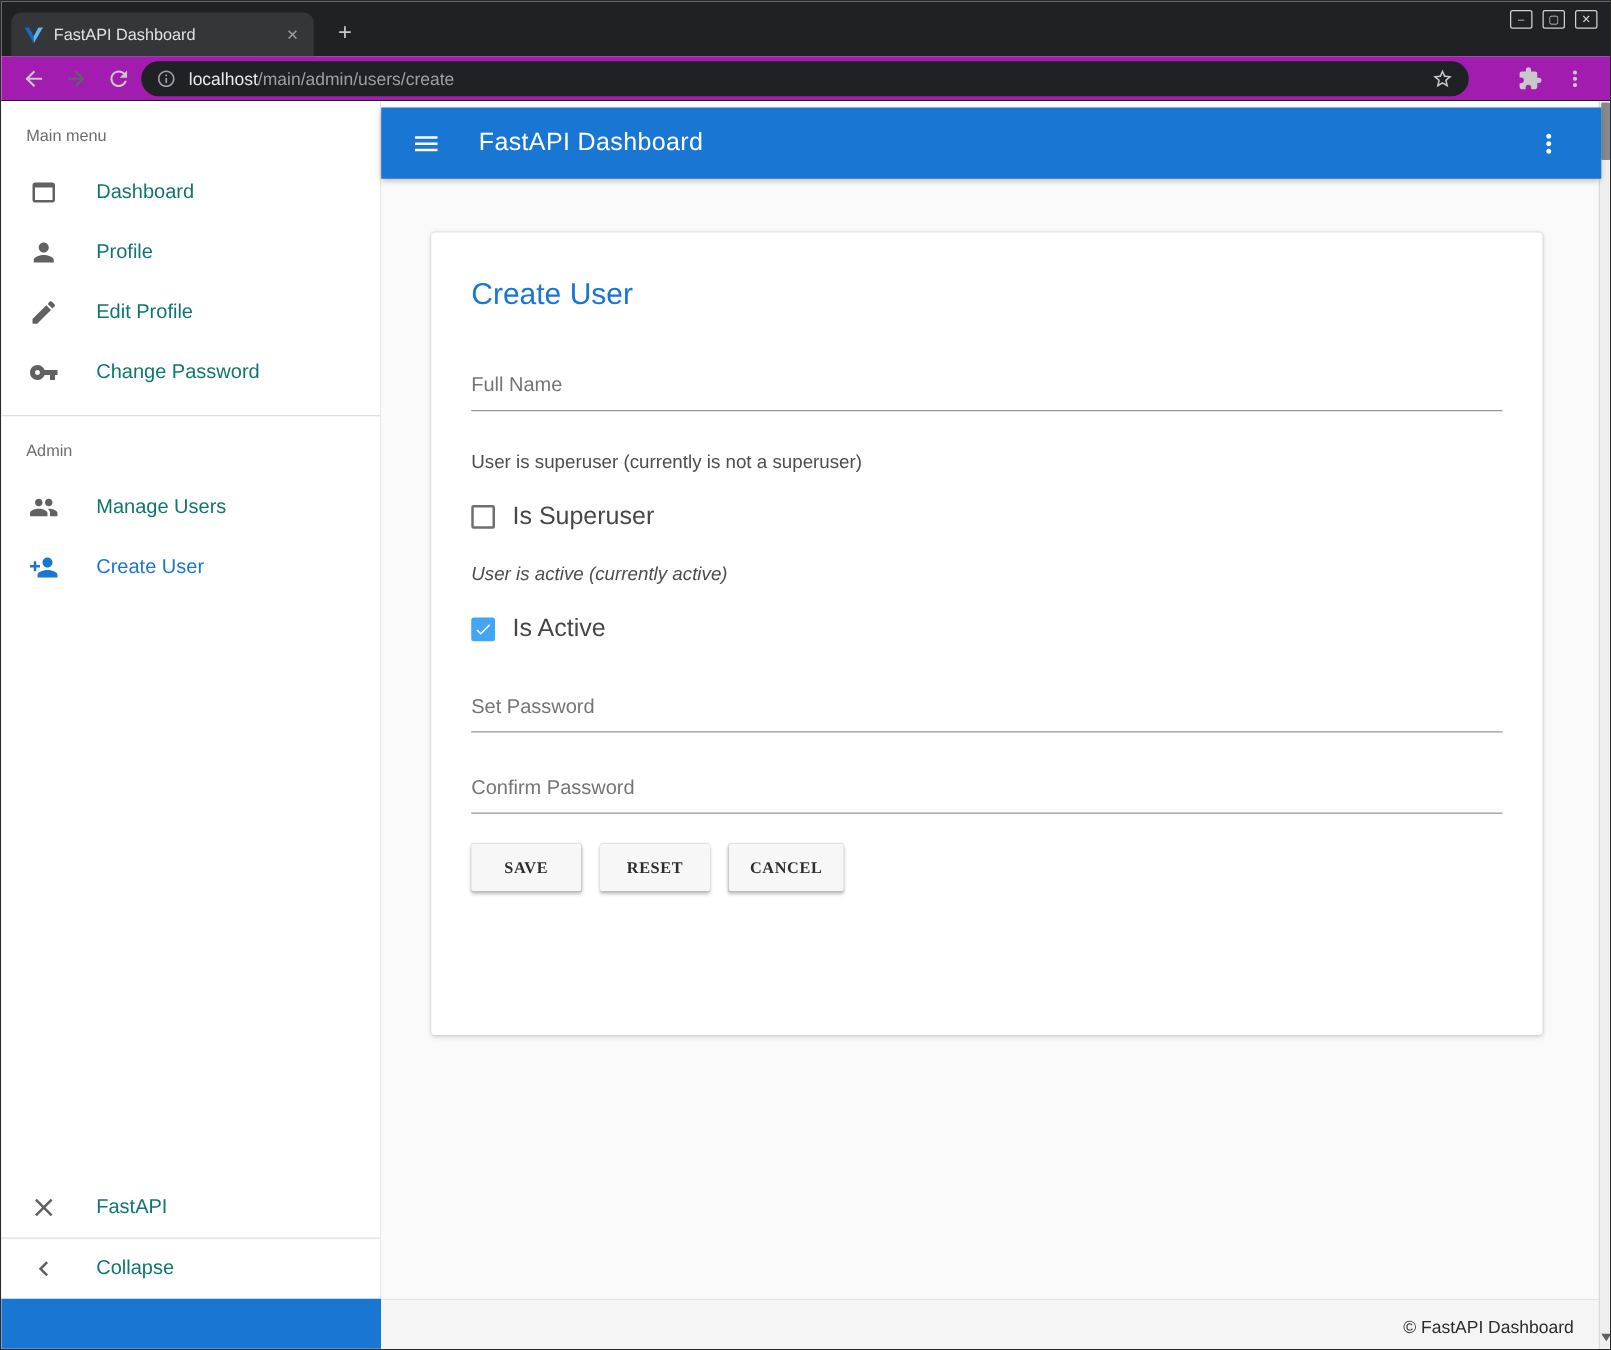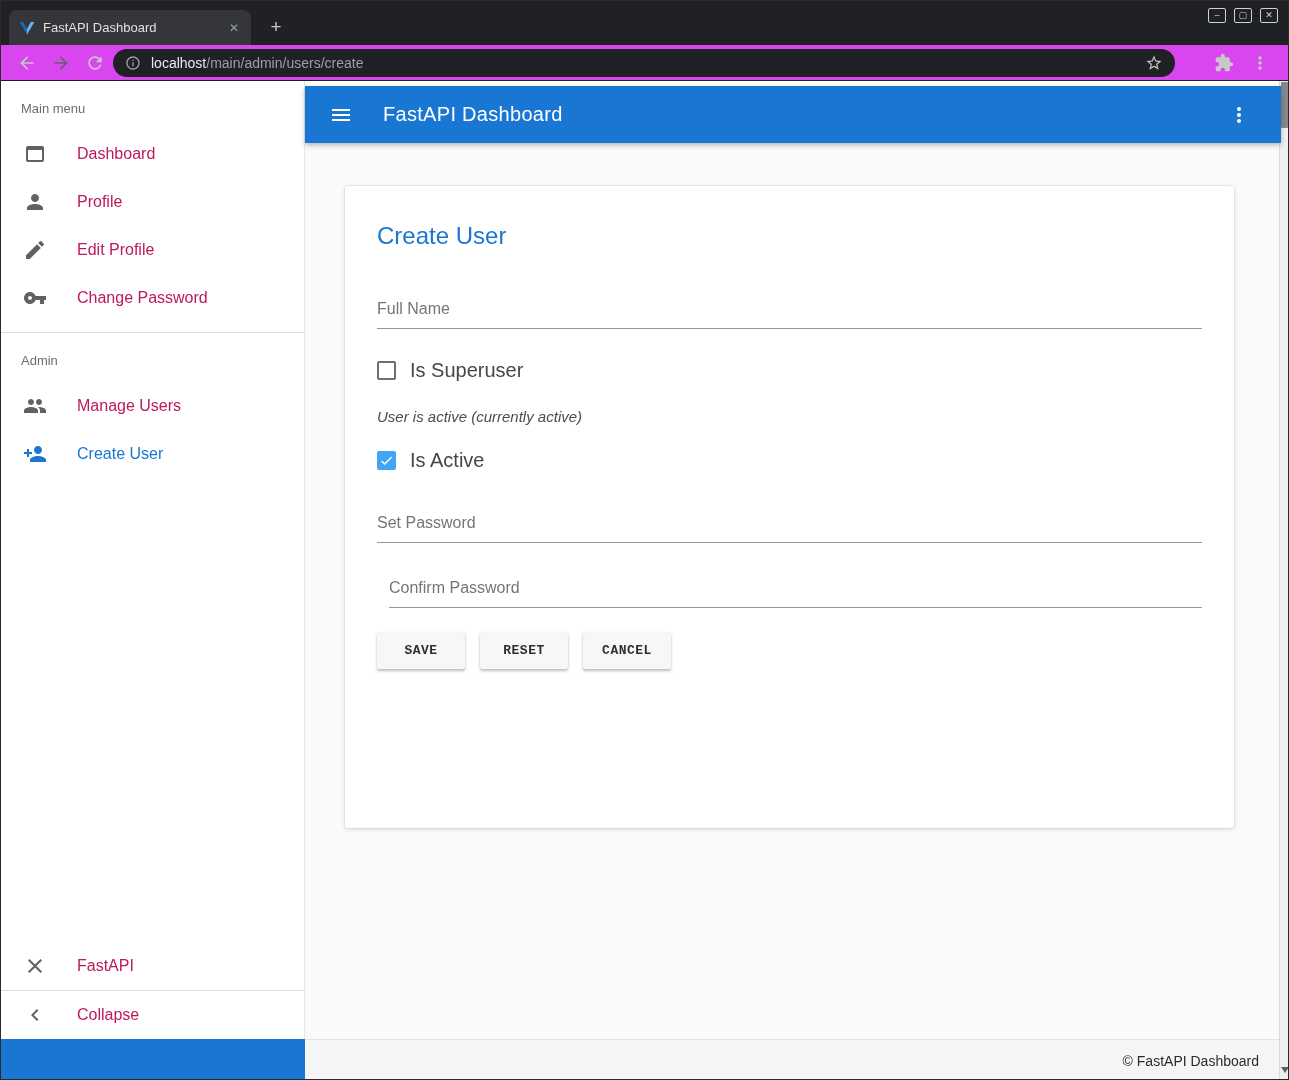--- a/index.html
+++ b/index.html
@@ -13,41 +13,41 @@
 
   
   .titlebar { position:absolute; left:0; top:0; width:100%; height:44px; background:#202124; }
   .tab { position:absolute; left:8px; top:9px; width:242px; height:35px; background:#35363a; border-radius:8px 8px 0 0; display:flex; align-items:center; padding:0 8px 0 10px; }
   .tab-title { flex:1; color:#dfe1e5; font-size:13px; margin-left:8px; white-space:nowrap; overflow:hidden; }
   .tab-close { color:#9aa0a6; font-size:12px; width:18px; height:18px; display:flex; align-items:center; justify-content:center; border-radius:50%; cursor:pointer; }
   .newtab { position:absolute; left:262px; top:13px; width:26px; height:26px; color:#c6c9c7; font-size:19px; display:flex; align-items:center; justify-content:center; border-radius:50%; cursor:pointer; }
   .win-controls { position:absolute; right:10px; top:7px; display:flex; gap:8px; }
   .win-btn { width:18px; height:15px; border:1px solid #cfd2d4; border-radius:2px; color:#cfd2d4; font-size:9px; line-height:13px; text-align:center; cursor:pointer; background:transparent; }
 
-  .toolbar { position:absolute; left:0; top:44px; width:100%; height:36px; background:#d946ef; border-bottom:1px solid #1c1d1f; }
+  .toolbar { position:absolute; left:0; top:44px; width:100%; height:36px; background:#a21caf; border-bottom:1px solid #1c1d1f; }
   .nav-icon { position:absolute; top:8px; width:20px; height:20px; cursor:pointer; }
   .nav-icon svg { width:20px; height:20px; display:block; }
   .omnibox { position:absolute; left:112px; top:4px; width:1062px; height:28px; background:#202124; border-radius:14px; display:flex; align-items:center; padding:0 12px; }
   .omni-info { width:16px; height:16px; margin-right:10px; }
   .omni-info svg { width:16px; height:16px; display:block; }
   .url { font-size:14px; white-space:nowrap; overflow:hidden; flex:1; }
   .url .host { color:#e8eaed; }
   .url .path { color:#9aa0a6; }
   .omni-star { width:18px; height:18px; margin-left:8px; cursor:pointer; }
   .omni-star svg { width:18px; height:18px; display:block; }
   .tb-right { position:absolute; top:8px; width:20px; height:20px; cursor:pointer; }
   .tb-right svg { width:20px; height:20px; display:block; }
 
   
   .page { position:absolute; left:0; top:80px; width:100%; height:1000px; background:#fafafa; }
 
   
   .sidebar { position:absolute; left:0; top:0; width:304px; height:958px; background:#ffffff; border-right:1px solid #e6e6e6; display:flex; flex-direction:column; }
   .section-label { padding:20px 20px 14px 20px; font-size:13px; color:#6d6d6d; }
-  .side-item { height:48px; display:flex; align-items:center; padding-left:22px; cursor:pointer; color:#be185d; }
+  .side-item { height:48px; display:flex; align-items:center; padding-left:22px; cursor:pointer; color:#0f766e; }
   .side-icon { width:24px; height:24px; color:#616161; flex:0 0 24px; }
   .side-icon svg { width:24px; height:24px; display:block; fill:currentColor; }
   .side-label { margin-left:30px; font-size:16px; }
   .side-item.active { color:#1976d2; }
   .side-item.active .side-icon { color:#1976d2; }
   .divider { height:1px; background:#e0e0e0; margin:10px 0 0 0; }
   .divider.tight { margin:0; }
   .side-spacer { flex:1; }
 
   .blue-corner { position:absolute; left:0; top:958px; width:304px; height:42px; background:#1976d2; }
@@ -71,21 +71,21 @@
   .line-input::placeholder { color:#757575; opacity:1; }
   .hint { font-size:15px; color:#4d4d4d; margin:32px 0 24px 0; }
   .check-row { display:flex; align-items:center; margin-bottom:26px; cursor:pointer; }
   .check-row.last { margin-bottom:36px; }
   .cbx { width:19px; height:19px; border:2px solid #6f6f6f; border-radius:2px; display:flex; align-items:center; justify-content:center; background:#fff; }
   .cbx svg { width:15px; height:15px; display:none; }
   .cbx.checked { background:#42a5f5; border-color:#42a5f5; }
   .cbx.checked svg { display:block; }
   .check-label { margin-left:14px; font-size:20px; color:#474747; }
   .btn-row { margin-top:24px; display:flex; }
-  .btn { background:#f7f7f7; border:none; border-radius:2px; box-shadow:0 2px 3px rgba(0,0,0,0.26), 0 0 1px rgba(0,0,0,0.15); padding:11px 17px; font-family:Liberation Mono, monospace; font-size:13px; font-weight:600; letter-spacing:.5px; color:#2e2e2e; margin-right:15px; cursor:pointer; min-width:88px; }
+  .btn { background:#f7f7f7; border:none; border-radius:2px; box-shadow:0 2px 3px rgba(0,0,0,0.26), 0 0 1px rgba(0,0,0,0.15); padding:11px 17px; font-family:Liberation Serif, serif; font-size:13px; font-weight:600; letter-spacing:.5px; color:#2e2e2e; margin-right:15px; cursor:pointer; min-width:88px; }
 
   .main-footer { height:42px; background:#f5f5f5; border-top:1px solid #e2e2e2; display:flex; align-items:center; justify-content:flex-end; padding-right:22px; font-size:14px; color:#2b2b2b; }
 
   
   .scrollbar { position:absolute; right:0; top:0; width:9px; height:1000px; background:#efefef; border-left:1px solid #dadada; }
   .scroll-thumb { position:absolute; left:1px; top:1px; width:7px; height:46px; background:#85888d; border-radius:1px; cursor:grab; }
   .scroll-arrow { position:absolute; left:1px; bottom:8px; width:0; height:0; border-left:4px solid transparent; border-right:4px solid transparent; border-top:6px solid #5f6062; }
 </style>
 </head>
 <body>
@@ -259,20 +259,21 @@
 
       <div class="content">
         <section class="card">
           <h1 class="card-title">Create User</h1>
 
           <div class="tfield">
             <input class="line-input" type="text" placeholder="Full Name" style="">
           </div>
 
 
+          <div class="hint">User is superuser (currently is not a superuser)</div>
 
           <div class="check-row">
             <span class="cbx">
               
             </span>
             <span class="check-label">Is Superuser</span>
           </div>
 
           <div class="hint" style="margin-top:0;font-style:italic;">User is active (currently active)</div>
 
@@ -282,21 +283,21 @@
                   <path fill="#ffffff" d="M9 16.17 4.83 12l-1.42 1.41L9 19 21 7l-1.41-1.41z"></path>
                 </svg>
             </span>
             <span class="check-label">Is Active</span>
           </div>
 
           <div class="tfield">
             <input class="line-input" type="text" placeholder="Set Password" style="">
           </div>
 
-          <div class="tfield" style="margin-bottom:0;margin-left:12px;">
+          <div class="tfield" style="margin-bottom:0;">
             <input class="line-input" type="text" placeholder="Confirm Password" style="">
           </div>
 
           <div class="btn-row">
             <button class="btn">SAVE</button>
             <button class="btn">RESET</button>
             <button class="btn">CANCEL</button>
           </div>
         </section>
       </div>

